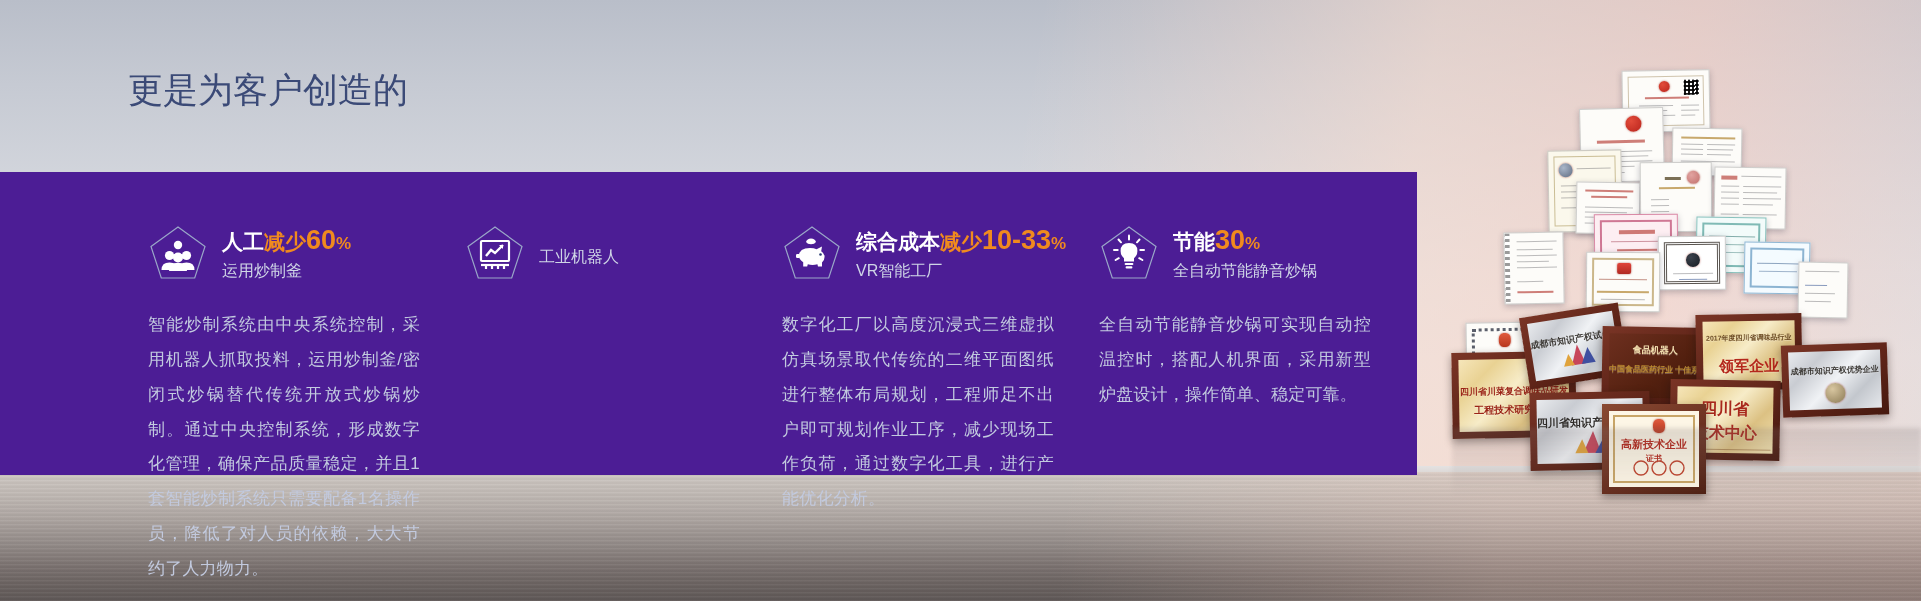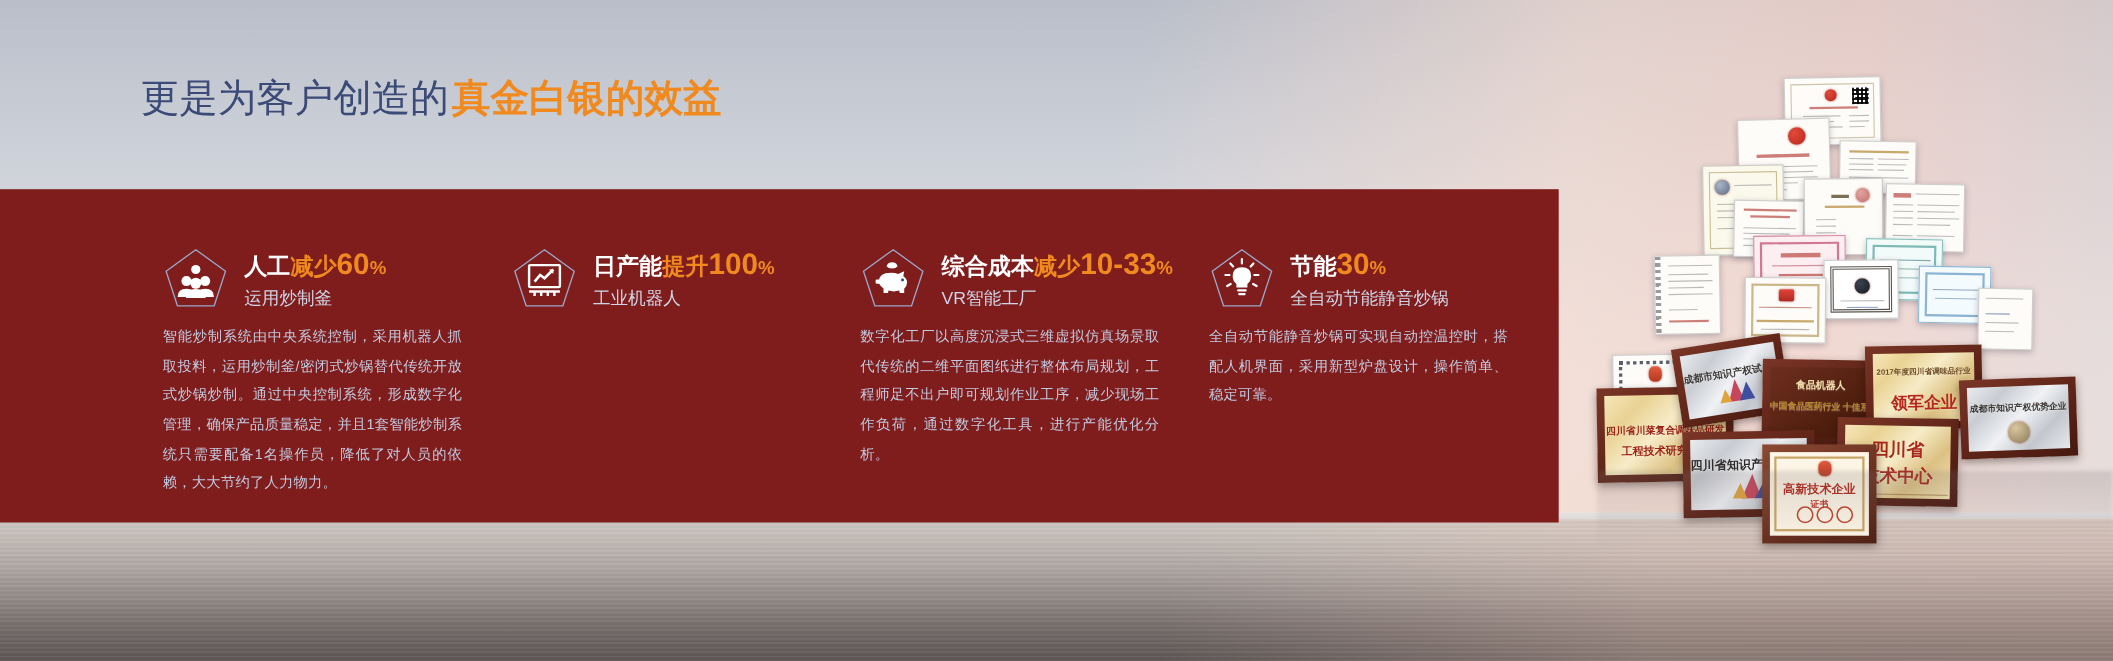--- a/index.html
+++ b/index.html
@@ -75,21 +75,21 @@
     color: #f08a1e;
     line-height: 1;
     margin-left: 3px;
   }
 
   
   .panel {
     position: absolute;
     left: 0; top: 172px;
     width: 1417px; height: 303px;
-    background: #7f1d1d;
+    background: #4c1d95;
     z-index: 5;
   }
   .panel-inner {
     position: absolute;
     left: 148px; top: 0;
     width: 1269px; height: 303px;
     display: flex;
   }
   .feature {
     width: 317px;
@@ -134,22 +134,22 @@
     font-weight: 700;
   }
   .feat-sub {
     margin-top: 7px;
     font-size: 16px;
     color: #cfd5e6;
     font-weight: 400;
     white-space: nowrap;
   }
   .feat-body {
-    margin-top: 7px;
-    font-size: 13px;
+    margin-top: 22px;
+    font-size: 17px;
     line-height: 2.05;
     color: #c2cadf;
     letter-spacing: 0.2px;
     text-align: justify;
     width: 272px;
   }
 
   
   .certs {
     position: absolute;
@@ -222,21 +222,20 @@
 <body>
 
 <div class="stage">
 
   <div class="bg-sky"></div>
   <div class="bg-horizon"></div>
   <div class="bg-water"></div>
 
   <div class="headline">
     <span class="hl-thin">更是为客户创造的</span>
-    <span class="hl-orange">真金白银的效益</span>
   </div>
 
   <div class="panel">
     <div class="panel-inner">
 
       <div class="feature">
         <div class="feature-head">
           <div class="pentagon">
             <svg width="60" height="60" viewBox="0 0 60 60">
               <polygon points="30,3 57,22.5 46.7,54 13.3,54 3,22.5" fill="none" stroke="#9aa7c8" stroke-width="1.2"></polygon>
@@ -273,23 +272,20 @@
                 <line x1="16" y1="41" x2="44" y2="41"></line>
                 <line x1="21" y1="41" x2="21" y2="45"></line>
                 <line x1="27" y1="41" x2="27" y2="45"></line>
                 <line x1="33" y1="41" x2="33" y2="45"></line>
                 <line x1="39" y1="41" x2="39" y2="45"></line>
               </g>
               <polygon points="38,21 38,25 34,21" fill="#ffffff"></polygon>
             </svg>
           </div>
           <div class="feature-titles">
-            <div class="feat-title">
-              <span>日产能</span><span class="hl">提升</span><span class="num">100</span><span class="pct">%</span>
-            </div>
             <div class="feat-sub">工业机器人</div>
           </div>
         </div>
       </div>
 
       <div class="feature">
         <div class="feature-head">
           <div class="pentagon">
             <svg width="60" height="60" viewBox="0 0 60 60">
               <polygon points="30,3 57,22.5 46.7,54 13.3,54 3,22.5" fill="none" stroke="#9aa7c8" stroke-width="1.2"></polygon>

